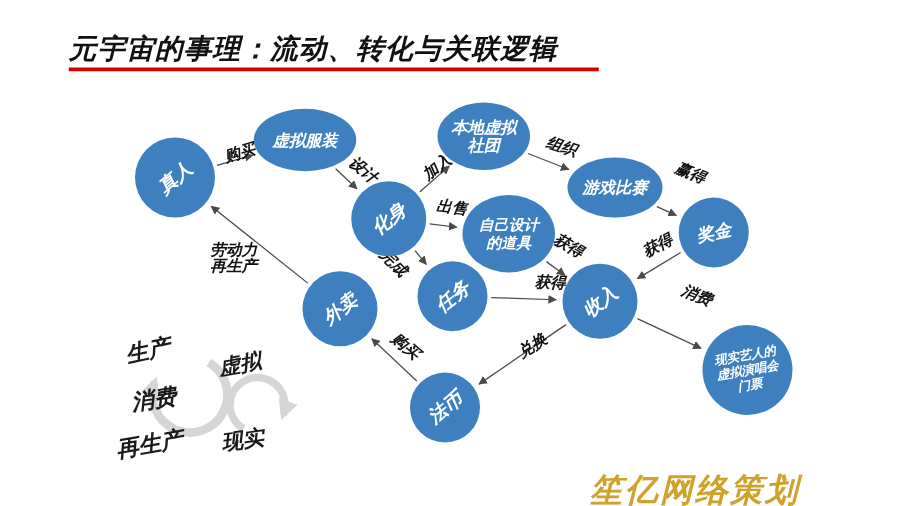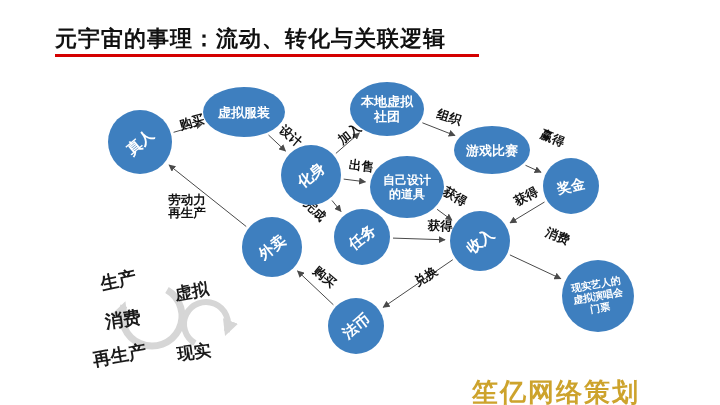--- a/index.html
+++ b/index.html
@@ -1,18 +1,18 @@
 <!DOCTYPE html>
 <html><head>
 <meta charset="utf-8">
 <style>
   * { margin:0; padding:0; box-sizing:border-box; }
   html,body { width:720px; height:405px; background:#ffffff; overflow:hidden;
               font-family:"DejaVu Sans","Liberation Sans",sans-serif; }
-  .slide { position:relative; width:652px; height:405px; background:#ffffff; }
+  .slide { position:relative; width:652px; height:405px; background:#ffffff;font-style:italic; }
   .title { position:absolute; left:55px; top:24px; font-size:22px; font-weight:bold;
            color:#111; letter-spacing:1px; white-space:nowrap; }
   .title-underline { position:absolute; left:55px; top:54px; width:424px; height:3px;
            background:#d40000; }
   svg { position:absolute; left:0; top:0; }
   .attribution { position:absolute; left:528px; top:358px; font-size:13px; color:#2f2f2f;
            white-space:nowrap; }
   .attribution .platform { font-weight:bold; color:#2f2f2f; }
   .attribution .handle { color:#8590a6; margin-left:4px; }
   .watermark { position:absolute; right:12px; top:375px; font-size:26px; font-weight:bold;

